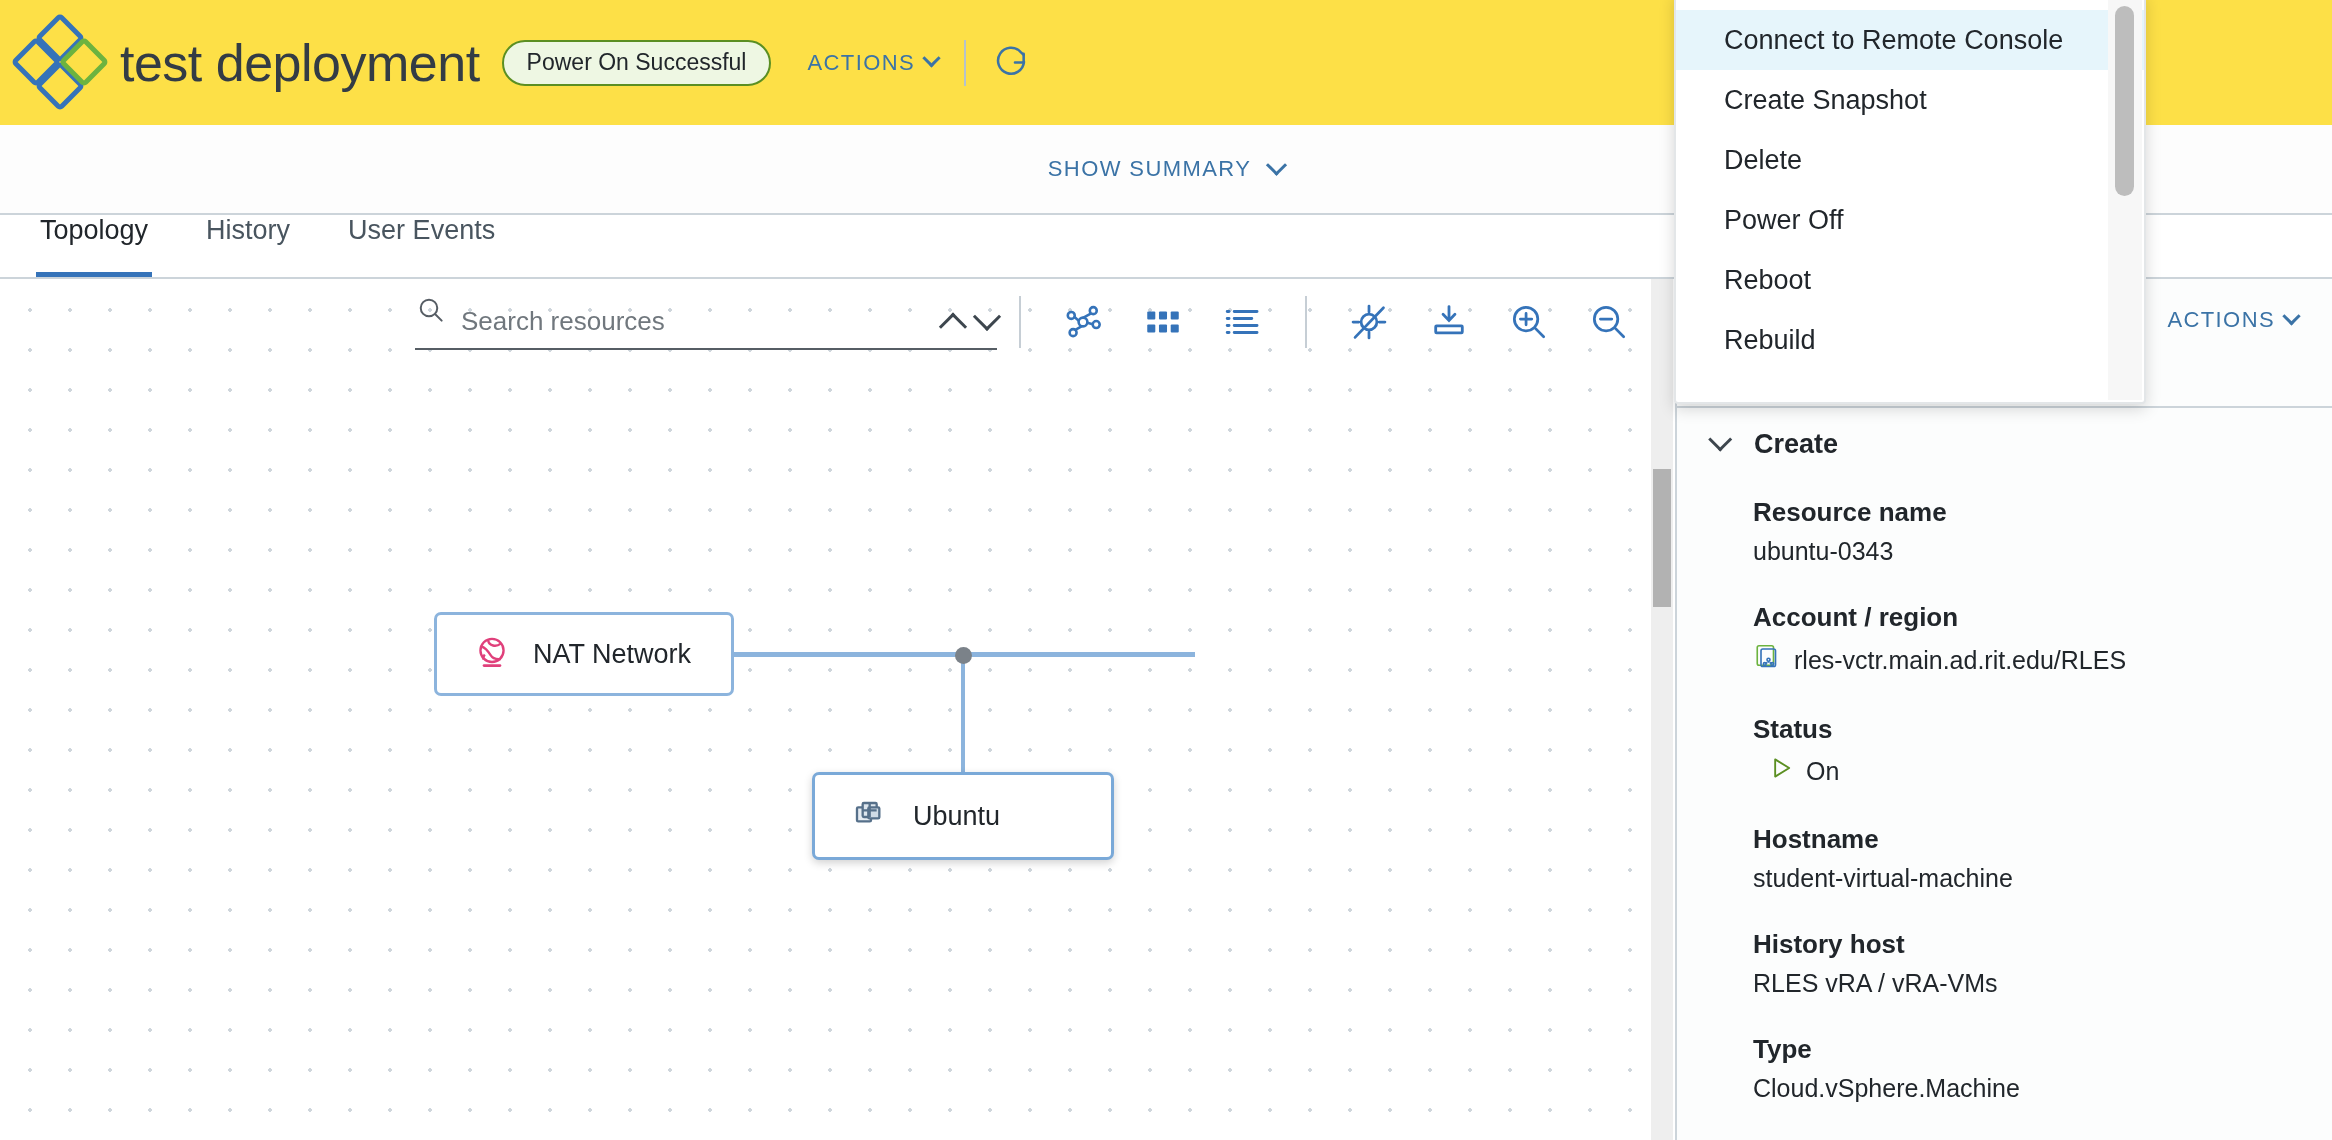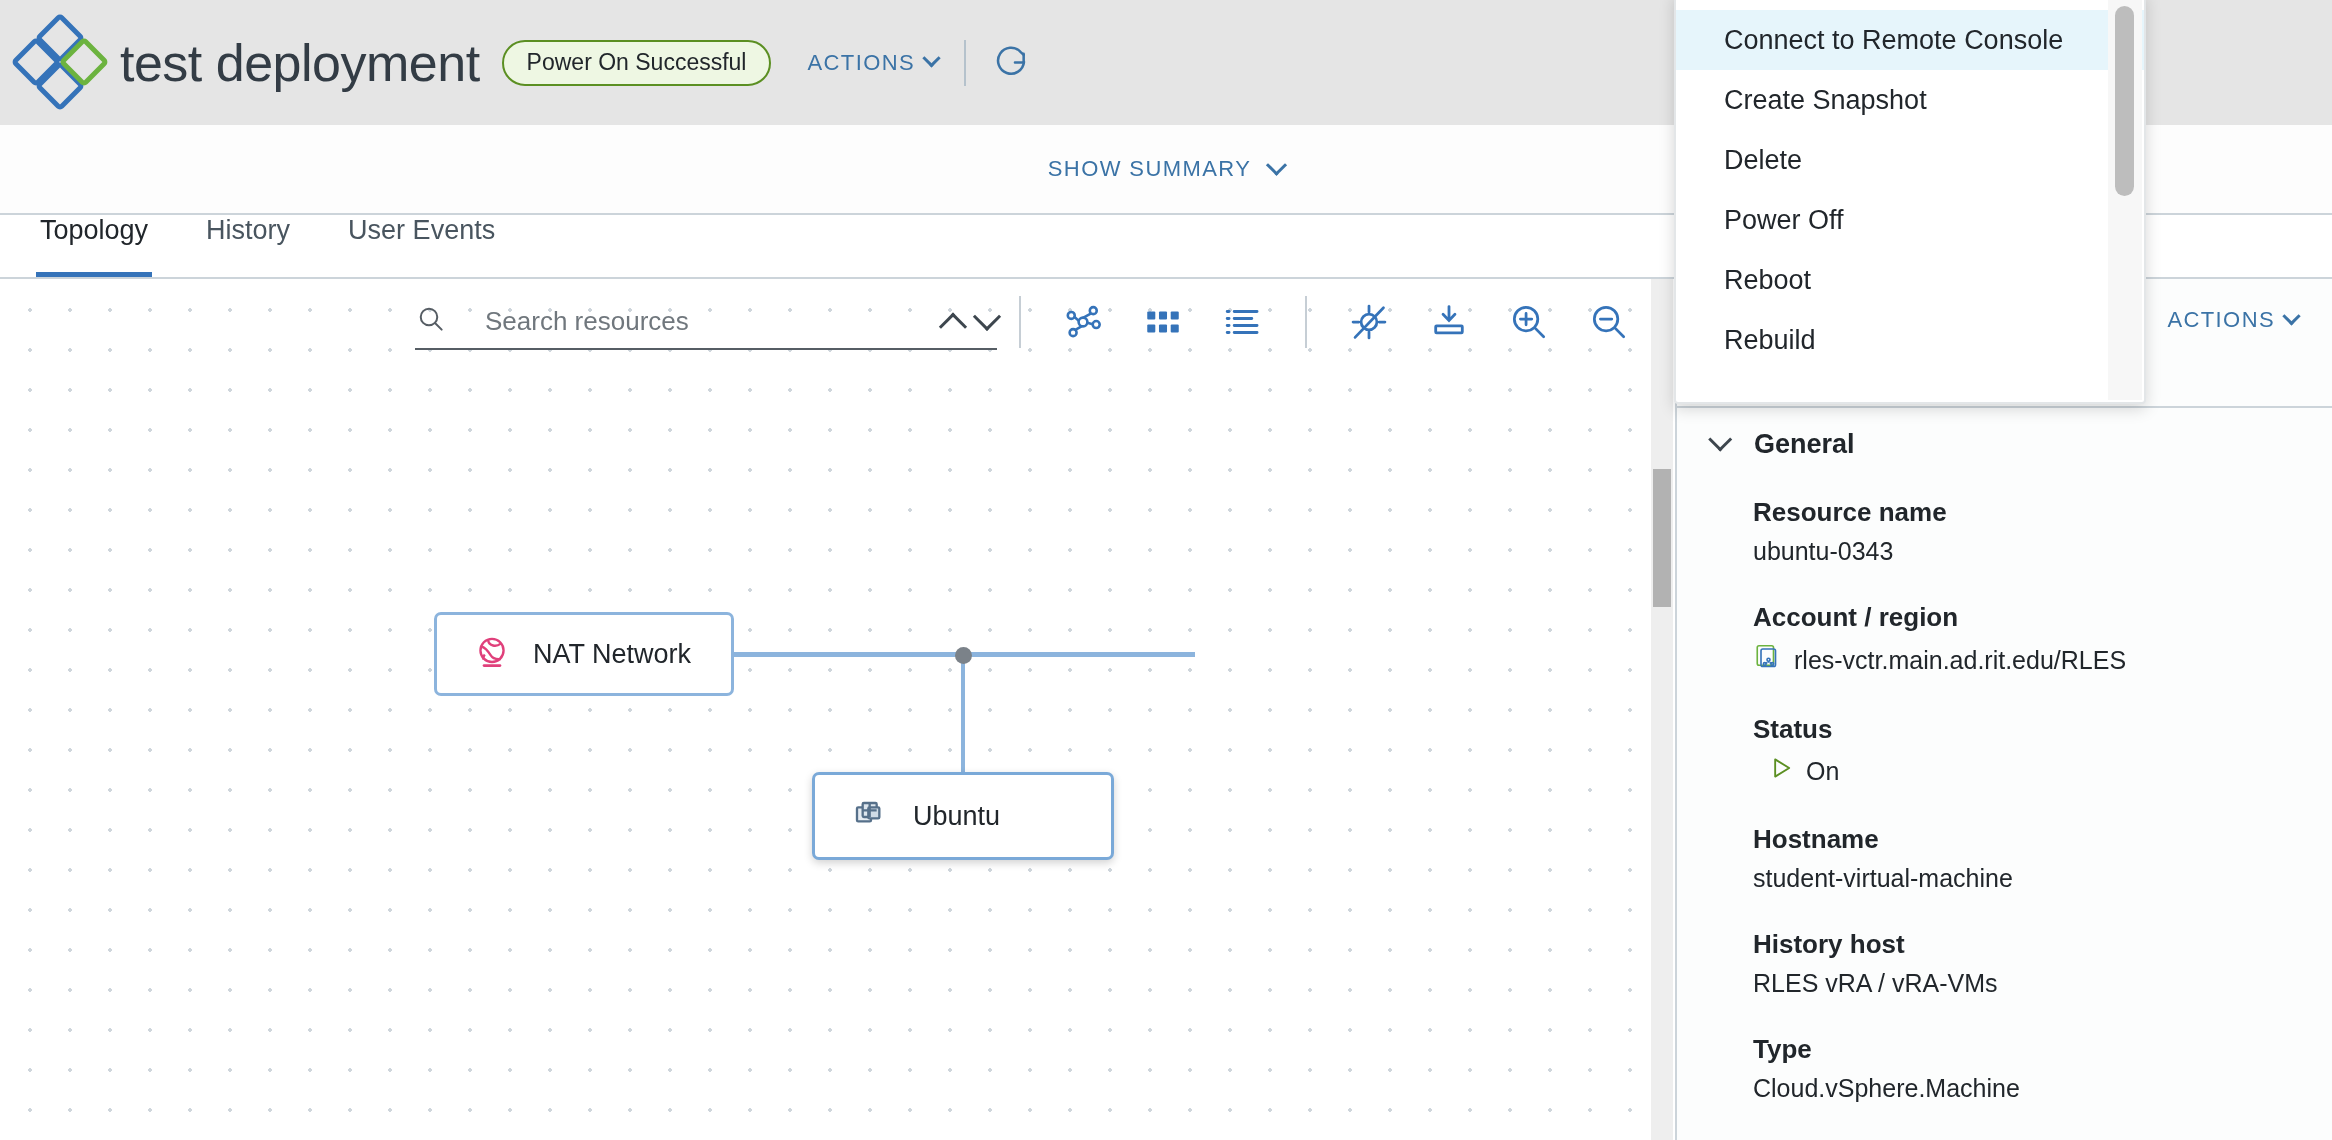--- a/index.html
+++ b/index.html
@@ -13,21 +13,21 @@
   #app {
     position: relative;
     width: 2332px; height: 1140px;
     background: #ffffff;
   }
 
   
   .header {
     position: absolute; left: 0; top: 0;
     width: 2332px; height: 125px;
-    background: #e5e5e5;
+    background: #fde047;
     display: flex; align-items: center;
   }
   .logo {
     margin-left: 22px;
     width: 78px; height: 78px;
     position: relative; flex: none;
   }
   .dia {
     position: absolute;
     width: 36px; height: 36px;
@@ -135,24 +135,23 @@
   }
 
   
   .toolbar {
     position: absolute; left: 415px; top: 10px;
     display: flex; align-items: center;
     height: 66px;
   }
   .search-box {
     width: 582px; height: 56px;
-    display: flex; align-items: center;
+    display: flex; 
     border-bottom: 2px solid #565d64;
     position: relative;
-    gap: 24px;
   }
   .search-glyph { flex: none; margin-right: 14px; }
   .search-input {
     border: none; outline: none; background: transparent;
     font-family: "Liberation Sans", sans-serif;
     font-size: 26px; color: #565d64;
     width: 420px; padding: 0;
   }
   .search-input::placeholder { color: #70777d; }
   .updown { display: flex; align-items: center; gap: 14px; margin-left: auto; }
@@ -446,21 +445,21 @@
 
   <div class="right-panel">
     <div class="rp-actions">
       <span>ACTIONS</span>
       <span class="caret"></span>
     </div>
     <div class="rp-divider"></div>
 
     <div class="section-head">
       <span class="sec-caret"></span>
-      <span class="section-title">General</span>
+      <span class="section-title">Create</span>
     </div>
 
     <div class="fields">
       <div class="field">
         <div class="field-label">Resource name</div>
         <div class="field-value">
           <span>ubuntu-0343</span>
         </div>
       </div>
 

